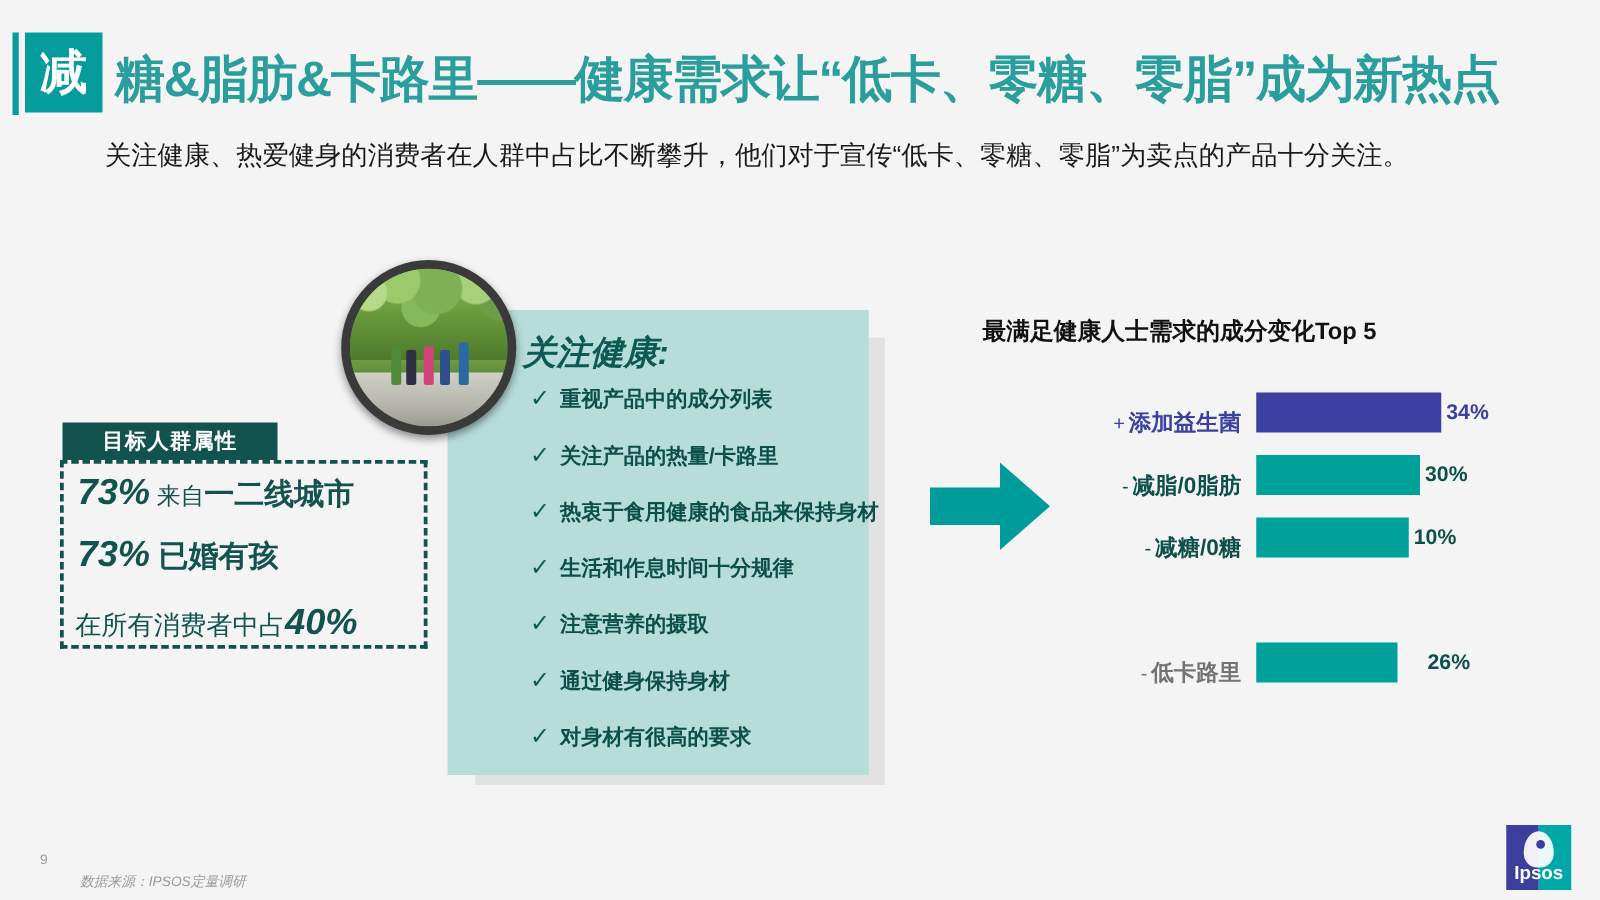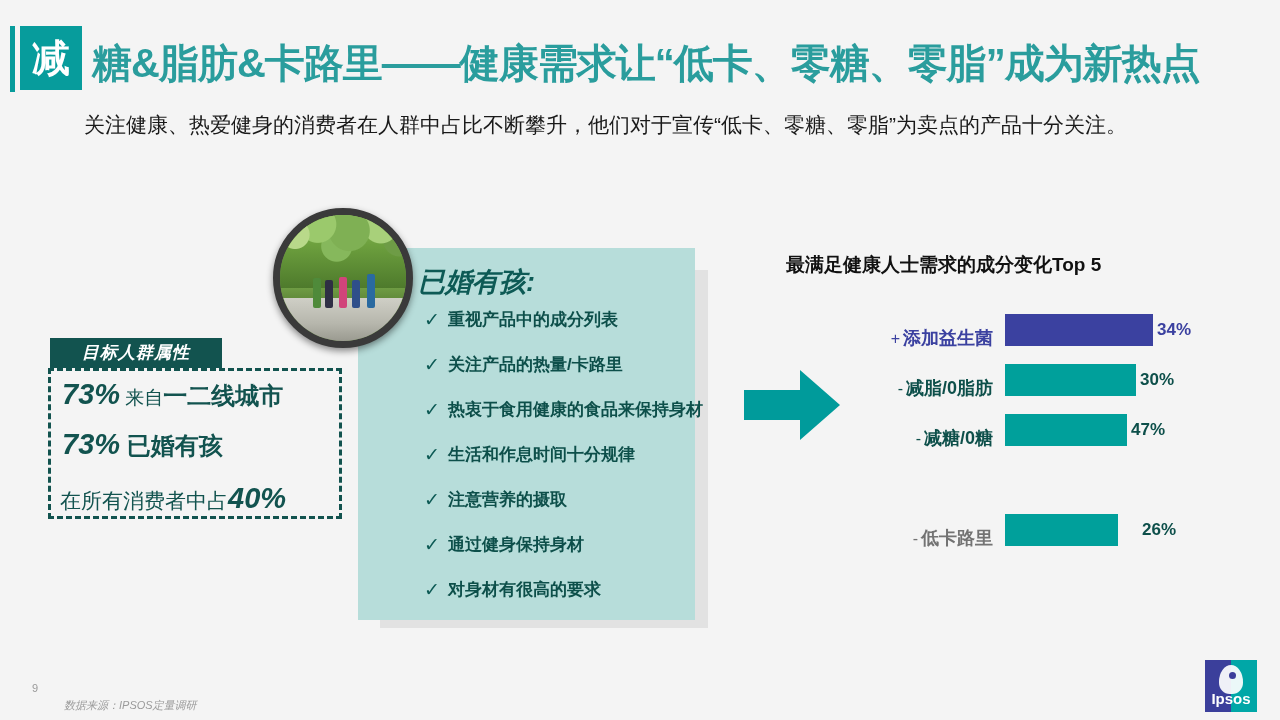--- a/index.html
+++ b/index.html
@@ -67,21 +67,21 @@
     font-size:27px;font-style:italic;font-weight:bold;color:#0d5a55;
   }
   .chk-list{position:absolute;left:376px;top:310px;width:320px;z-index:4;margin-left:40px;}
   .chk-item{display:flex;align-items:flex-start;height:45px;}
   .chk-mark{width:32px;flex:0 0 32px;color:#0d5a55;font-size:19px;line-height:20px;text-align:center;}
   .chk-text{font-size:17px;font-weight:bold;color:#0d4f4a;line-height:20px;white-space:nowrap;}
 
   
   .attr-tab{
     position:absolute;left:50px;top:338px;width:172px;height:30px;background:#12534f;z-index:5;
-    color:#ffffff;font-size:17px;font-weight:bold;font-style:italic;
+    color:#ffffff;font-size:17px;font-weight:bold;
     line-height:30px;text-align:center;letter-spacing:1px;
   }
   .attr-box{
     position:absolute;left:48px;top:368px;width:288px;height:145px;
     border:3px dashed #12534f;background:transparent;z-index:4;
   }
   .attr-row{position:absolute;white-space:nowrap;color:#12534f;}
   .attr-r1{left:62px;top:378px;}
   .attr-r2{left:62px;top:428px;}
   .attr-r3{left:60px;top:482px;}
@@ -135,21 +135,21 @@
     <div class="photo-path"></div>
     <div class="runner r1"></div>
     <div class="runner r2"></div>
     <div class="runner r3"></div>
     <div class="runner r4"></div>
     <div class="runner r5"></div>
   </div>
 
   <div class="chk-shadow"></div>
   <div class="chk-panel"></div>
-  <div class="chk-head">已婚有孩:</div>
+  <div class="chk-head">关注健康:</div>
   <div class="chk-list">
     <div class="chk-item">
       <span class="chk-mark">✓</span>
       <span class="chk-text">重视产品中的成分列表</span>
     </div>
     <div class="chk-item">
       <span class="chk-mark">✓</span>
       <span class="chk-text">关注产品的热量/卡路里</span>
     </div>
     <div class="chk-item">
@@ -199,21 +199,21 @@
         <div class="bar-val" style="left: 387px; color: rgb(59, 65, 160);">34%</div>
       </div>
       <div class="bar-row" style="top: 50px; width: 470px;">
         <div class="bar-label" style="right: 247px; color: rgb(13, 79, 74);"><span class="bar-sign">-</span><span>减脂/0脂肪</span></div>
         <div class="bar" style="left: 235px; width: 131px; background: rgb(0, 160, 155);"></div>
         <div class="bar-val" style="left: 370px; color: rgb(13, 79, 74);">30%</div>
       </div>
       <div class="bar-row" style="top: 100px; width: 470px;">
         <div class="bar-label" style="right: 247px; color: rgb(13, 79, 74);"><span class="bar-sign">-</span><span>减糖/0糖</span></div>
         <div class="bar" style="left: 235px; width: 122px; background: rgb(0, 160, 155);"></div>
-        <div class="bar-val" style="left: 361px; color: rgb(13, 79, 74);">47%</div>
+        <div class="bar-val" style="left: 361px; color: rgb(13, 79, 74);">10%</div>
       </div>
       <div class="bar-row" style="top: 200px; width: 470px;">
         <div class="bar-label" style="right: 247px; color: #737373;"><span class="bar-sign">-</span><span>低卡路里</span></div>
         <div class="bar" style="left: 235px; width: 113px; background: rgb(0, 160, 155);"></div>
         <div class="bar-val" style="left: 372px; color: rgb(13, 79, 74);">26%</div>
       </div>
     </div>
 
   <div class="page-num">9</div>
   <div class="src-note">数据来源：IPSOS定量调研</div>

